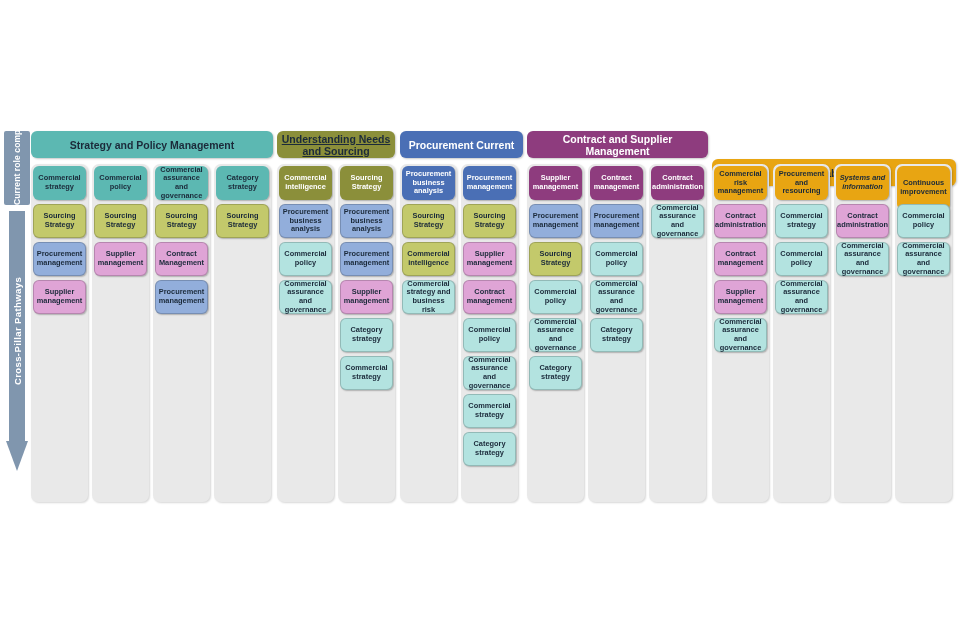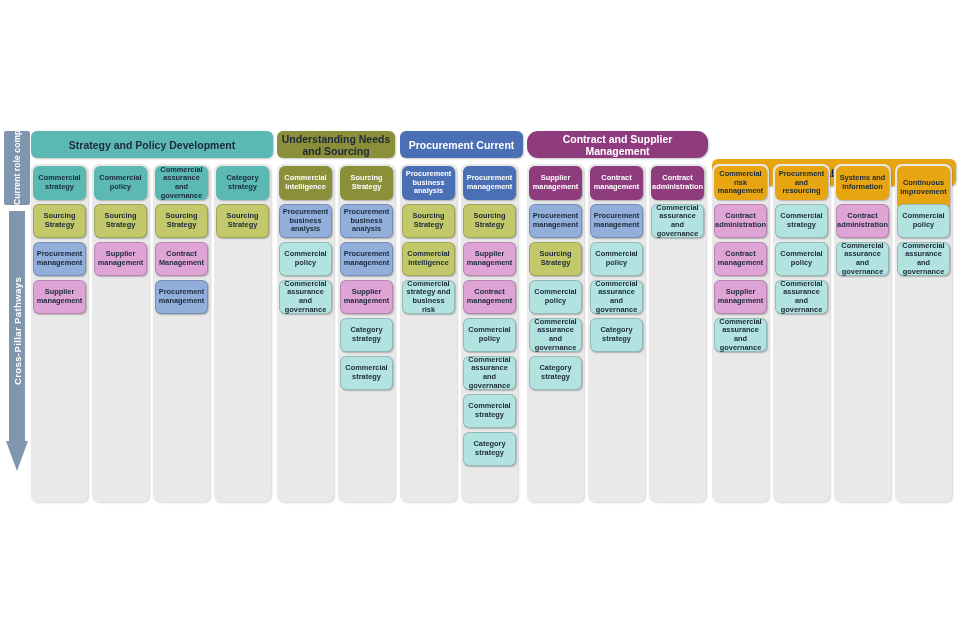--- a/index.html
+++ b/index.html
@@ -156,21 +156,21 @@
     </div>
     <div class="rail-arrow">
       <div class="shaft"></div>
       <div class="head"></div>
       <div class="vlabel">Cross-Pillar  Pathways</div>
     </div>
   </div>
 
   <div id="pillars-host">
       <div class="pillar" style="left: 31px; width: 242px;">
-        <div class="pillar-header" style="width: 242px; background: rgb(92, 184, 178); color: rgb(27, 42, 58);">Strategy and Policy Development</div>
+        <div class="pillar-header" style="width: 242px; background: rgb(92, 184, 178); color: rgb(27, 42, 58);">Strategy and Policy Management</div>
         <div class="col" style="left: 0px; width: 57px; height: 338px;">
           <div class="chip head-chip" style="top: 2px; height: 34px; background: rgb(92, 184, 178); color: rgb(27, 42, 58);">Commercial strategy</div>
           <div class="chip sub" style="top: 40px; height: 34px; background: rgb(195, 201, 107); color: rgb(27, 42, 58);">Sourcing Strategy</div>
           <div class="chip sub" style="top: 78px; height: 34px; background: rgb(146, 174, 219); color: rgb(27, 42, 58);">Procurement management</div>
           <div class="chip sub" style="top: 116px; height: 34px; background: rgb(223, 164, 214); color: rgb(27, 42, 58);">Supplier management</div>
         </div>
         <div class="col" style="left: 61px; width: 57px; height: 338px;">
           <div class="chip head-chip" style="top: 2px; height: 34px; background: rgb(92, 184, 178); color: rgb(27, 42, 58);">Commercial policy</div>
           <div class="chip sub" style="top: 40px; height: 34px; background: rgb(195, 201, 107); color: rgb(27, 42, 58);">Sourcing Strategy</div>
           <div class="chip sub" style="top: 78px; height: 34px; background: rgb(223, 164, 214); color: rgb(27, 42, 58);">Supplier management</div>
@@ -180,21 +180,21 @@
           <div class="chip sub" style="top: 40px; height: 34px; background: rgb(195, 201, 107); color: rgb(27, 42, 58);">Sourcing Strategy</div>
           <div class="chip sub" style="top: 78px; height: 34px; background: rgb(223, 164, 214); color: rgb(27, 42, 58);">Contract Management</div>
           <div class="chip sub" style="top: 116px; height: 34px; background: rgb(146, 174, 219); color: rgb(27, 42, 58);">Procurement management</div>
         </div>
         <div class="col" style="left: 183px; width: 57px; height: 338px;">
           <div class="chip head-chip" style="top: 2px; height: 34px; background: rgb(92, 184, 178); color: rgb(27, 42, 58);">Category strategy</div>
           <div class="chip sub" style="top: 40px; height: 34px; background: rgb(195, 201, 107); color: rgb(27, 42, 58);">Sourcing Strategy</div>
         </div>
       </div>
       <div class="pillar" style="left: 277px; width: 118px;">
-        <div class="pillar-header" style="width: 118px; background: rgb(139, 143, 58); color: rgb(27, 42, 58);">Understanding Needs and Sourcing</div>
+        <div class="pillar-header" style="width: 118px; background: rgb(139, 143, 58); color: rgb(27, 42, 58); text-decoration: underline;">Understanding Needs and Sourcing</div>
         <div class="col" style="left: 0px; width: 57px; height: 338px;">
           <div class="chip head-chip" style="top: 2px; height: 34px; background: rgb(139, 143, 58); color: rgb(255, 255, 255);">Commercial intelligence</div>
           <div class="chip sub" style="top: 40px; height: 34px; background: rgb(146, 174, 219); color: rgb(27, 42, 58);">Procurement business analysis</div>
           <div class="chip sub" style="top: 78px; height: 34px; background: rgb(179, 227, 224); color: rgb(27, 42, 58);">Commercial policy</div>
           <div class="chip sub" style="top: 116px; height: 34px; background: rgb(179, 227, 224); color: rgb(27, 42, 58);">Commercial assurance and governance</div>
         </div>
         <div class="col" style="left: 61px; width: 57px; height: 338px;">
           <div class="chip head-chip" style="top: 2px; height: 34px; background: rgb(139, 143, 58); color: rgb(255, 255, 255);">Sourcing Strategy</div>
           <div class="chip sub" style="top: 40px; height: 34px; background: rgb(146, 174, 219); color: rgb(27, 42, 58);">Procurement business analysis</div>
           <div class="chip sub" style="top: 78px; height: 34px; background: rgb(146, 174, 219); color: rgb(27, 42, 58);">Procurement management</div>
@@ -216,21 +216,21 @@
           <div class="chip sub" style="top: 40px; height: 34px; background: rgb(195, 201, 107); color: rgb(27, 42, 58);">Sourcing Strategy</div>
           <div class="chip sub" style="top: 78px; height: 34px; background: rgb(223, 164, 214); color: rgb(27, 42, 58);">Supplier management</div>
           <div class="chip sub" style="top: 116px; height: 34px; background: rgb(223, 164, 214); color: rgb(27, 42, 58);">Contract management</div>
           <div class="chip sub" style="top: 154px; height: 34px; background: rgb(179, 227, 224); color: rgb(27, 42, 58);">Commercial policy</div>
           <div class="chip sub" style="top: 192px; height: 34px; background: rgb(179, 227, 224); color: rgb(27, 42, 58);">Commercial assurance and governance</div>
           <div class="chip sub" style="top: 230px; height: 34px; background: rgb(179, 227, 224); color: rgb(27, 42, 58);">Commercial strategy</div>
           <div class="chip sub" style="top: 268px; height: 34px; background: rgb(179, 227, 224); color: rgb(27, 42, 58);">Category strategy</div>
         </div>
       </div>
       <div class="pillar" style="left: 527px; width: 181px;">
-        <div class="pillar-header" style="width: 181px; background: rgb(142, 60, 126); color: rgb(255, 255, 255); border-radius: 11px;">Contract and Supplier Management</div>
+        <div class="pillar-header" style="width: 181px; background: rgb(142, 60, 126); color: rgb(255, 255, 255);">Contract and Supplier Management</div>
         <div class="col" style="left: 0px; width: 57px; height: 338px;">
           <div class="chip head-chip" style="top: 2px; height: 34px; background: rgb(142, 60, 126); color: rgb(255, 255, 255);">Supplier management</div>
           <div class="chip sub" style="top: 40px; height: 34px; background: rgb(146, 174, 219); color: rgb(27, 42, 58);">Procurement management</div>
           <div class="chip sub" style="top: 78px; height: 34px; background: rgb(195, 201, 107); color: rgb(27, 42, 58);">Sourcing Strategy</div>
           <div class="chip sub" style="top: 116px; height: 34px; background: rgb(179, 227, 224); color: rgb(27, 42, 58);">Commercial policy</div>
           <div class="chip sub" style="top: 154px; height: 34px; background: rgb(179, 227, 224); color: rgb(27, 42, 58);">Commercial assurance and governance</div>
           <div class="chip sub" style="top: 192px; height: 34px; background: rgb(179, 227, 224); color: rgb(27, 42, 58);">Category strategy</div>
         </div>
         <div class="col" style="left: 61px; width: 57px; height: 338px;">
           <div class="chip head-chip" style="top: 2px; height: 34px; background: rgb(142, 60, 126); color: rgb(255, 255, 255);">Contract management</div>
@@ -253,21 +253,21 @@
           <div class="chip sub" style="top: 116px; height: 34px; background: rgb(223, 164, 214); color: rgb(27, 42, 58);">Supplier management</div>
           <div class="chip sub" style="top: 154px; height: 34px; background: rgb(179, 227, 224); color: rgb(27, 42, 58);">Commercial assurance and governance</div>
         </div>
         <div class="col" style="left: 61px; width: 57px; height: 338px;">
           <div class="chip head-chip" style="top: 2px; height: 34px; background: rgb(232, 165, 18); color: rgb(27, 42, 58);">Procurement and resourcing</div>
           <div class="chip sub" style="top: 40px; height: 34px; background: rgb(179, 227, 224); color: rgb(27, 42, 58);">Commercial strategy</div>
           <div class="chip sub" style="top: 78px; height: 34px; background: rgb(179, 227, 224); color: rgb(27, 42, 58);">Commercial policy</div>
           <div class="chip sub" style="top: 116px; height: 34px; background: rgb(179, 227, 224); color: rgb(27, 42, 58);">Commercial assurance and governance</div>
         </div>
         <div class="col" style="left: 122px; width: 57px; height: 338px;">
-          <div class="chip head-chip" style="top: 2px; height: 34px; background: rgb(232, 165, 18); color: rgb(27, 42, 58);">Systems and information</div>
+          <div class="chip head-chip" style="top: 2px; height: 34px; background: rgb(232, 165, 18); color: rgb(27, 42, 58); font-style: italic;">Systems and information</div>
           <div class="chip sub" style="top: 40px; height: 34px; background: rgb(223, 164, 214); color: rgb(27, 42, 58);">Contract administration</div>
           <div class="chip sub" style="top: 78px; height: 34px; background: rgb(179, 227, 224); color: rgb(27, 42, 58);">Commercial assurance and governance</div>
         </div>
         <div class="col" style="left: 183px; width: 57px; height: 338px;">
           <div class="chip head-chip" style="top: 2px; height: 44px; background: rgb(232, 165, 18); color: rgb(27, 42, 58);">Continuous improvement</div>
           <div class="chip sub" style="top: 40px; height: 34px; background: rgb(179, 227, 224); color: rgb(27, 42, 58);">Commercial policy</div>
           <div class="chip sub" style="top: 78px; height: 34px; background: rgb(179, 227, 224); color: rgb(27, 42, 58);">Commercial assurance and governance</div>
         </div>
       </div>
     </div>

